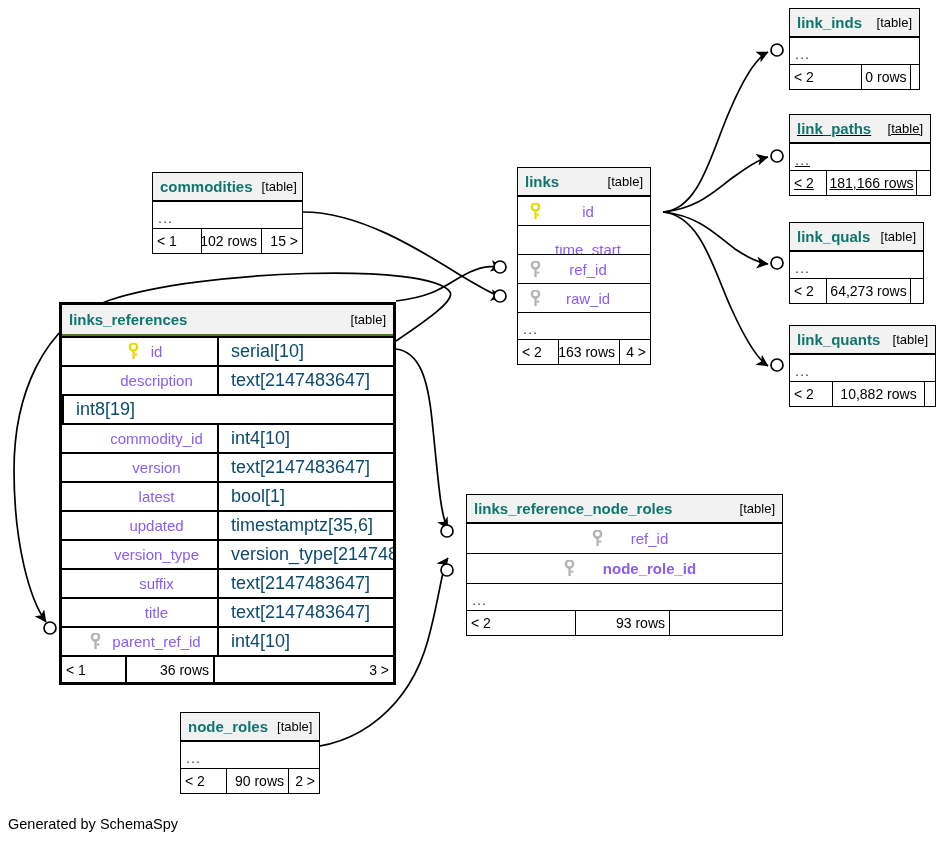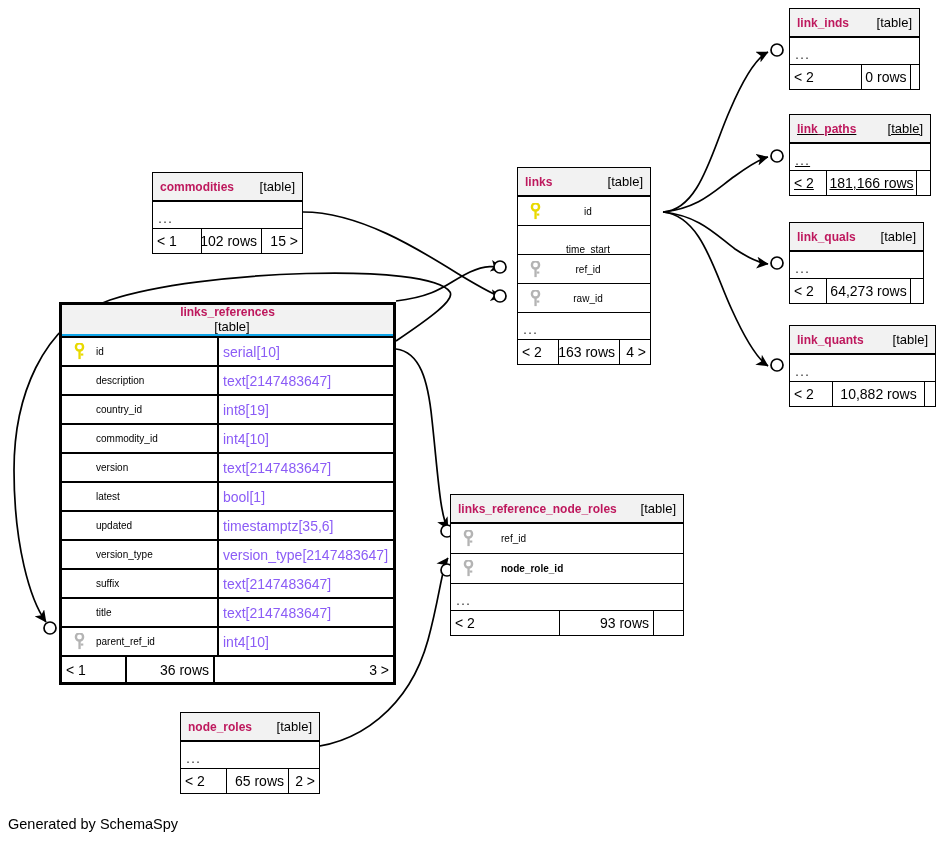--- a/index.html
+++ b/index.html
@@ -37,25 +37,25 @@
   .thead {
     background: #f2f2f2;
     border-bottom: 1px solid #000000;
     display: flex;
     align-items: center;
     justify-content: space-between;
     padding: 0 7px;
     box-sizing: border-box;
     height: 28px;
   }
-  .thick > .thead { border-bottom: 2px solid #0ea5e9; flex-direction: column; }
+  .thick > .thead { border-bottom: 2px solid #4d7c0f; }
   .tname {
     font-weight: bold;
-    font-size: 12px;
-    color: #be185d;
+    font-size: 15px;
+    color: #0f766e;
     white-space: nowrap;
   }
   .ttag {
     font-size: 13px;
     color: #000000;
     white-space: nowrap;
     padding-left: 9px;
   }
 
   .row {
@@ -65,33 +65,34 @@
     height: 29px;
     box-sizing: border-box;
     background: #ffffff;
   }
   .thick .row { border-top: 2px solid #000000; }
   .row:first-of-type { border-top: none; }
 
   .cell-name {
     display: flex;
     align-items: center;
-    font-size: 10px;
-    color: #000000;
+    font-size: 15px;
+    color: #8b5cf6;
     padding-left: 6px;
     box-sizing: border-box;
     white-space: nowrap;
     overflow: hidden;
+    justify-content: center;
   }
   .cell-type {
     display: flex;
     align-items: center;
-    font-size: 14px;
-    color: #8b5cf6;
-    padding-left: 4px;
+    font-size: 18px;
+    color: #0c4a6e;
+    padding-left: 12px;
     border-left: 1px solid #000000;
     box-sizing: border-box;
     white-space: nowrap;
     overflow: hidden;
     flex: 1 1 auto;
   }
   .thick .cell-type { border-left: 2px solid #000000; }
 
   .keyslot {
     width: 22px;
@@ -291,24 +292,20 @@
 
     <div class="row">
       <div class="cell-name" style="width:155px;min-width:155px;">
         <span class="keyslot"></span>
         <span class="label">description</span>
       </div>
       <div class="cell-type">text[2147483647]</div>
     </div>
 
     <div class="row">
-      <div class="cell-name" style="width:155px;min-width:155px;">
-        <span class="keyslot"></span>
-        <span class="label">country_id</span>
-      </div>
       <div class="cell-type">int8[19]</div>
     </div>
 
     <div class="row">
       <div class="cell-name" style="width:155px;min-width:155px;">
         <span class="keyslot"></span>
         <span class="label">commodity_id</span>
       </div>
       <div class="cell-type">int4[10]</div>
     </div>
@@ -375,21 +372,21 @@
       <div class="cell-type">int4[10]</div>
     </div>
 
     <div class="tfoot" style="height:27px;">
       <div class="fcell left" style="width:63px;">&lt; 1</div>
       <div class="fcell right" style="width:88px;">36 rows</div>
       <div class="fcell right" style="flex:1;">3 &gt;</div>
     </div>
   </div>
 
-  <div class="tbl" style="left:450px; top:494px; width:234px;">
+  <div class="tbl" style="left:466px; top:494px; width:317px;">
     <div class="thead">
       <span class="tname">links_reference_node_roles</span>
       <span class="ttag">[table]</span>
     </div>
 
     <div class="row" style="height:30px;">
       <div class="cell-name" style="flex:1;">
         <span class="keyslot">
           <svg width="11" height="17" viewBox="0 0 11 17">
             <circle cx="5.5" cy="4" r="3.6" fill="none" stroke="#b4b4b4" stroke-width="2.4"></circle>
@@ -423,21 +420,21 @@
   </div>
 
   <div class="tbl" style="left:156px; top:712px; width:140px;margin-left:24px;">
     <div class="thead">
       <span class="tname">node_roles</span>
       <span class="ttag">[table]</span>
     </div>
     <div class="ellipsis-row">...</div>
     <div class="tfoot">
       <div class="fcell left" style="width:45px;">&lt; 2</div>
-      <div class="fcell right" style="width:62px;">65 rows</div>
+      <div class="fcell right" style="width:62px;">90 rows</div>
       <div class="fcell right" style="flex:1;">2 &gt;</div>
     </div>
   </div>
 
   <div class="tbl" style="left:789px; top:8px; width:131px;">
     <div class="thead">
       <span class="tname">link_inds</span>
       <span class="ttag">[table]</span>
     </div>
     <div class="ellipsis-row">...</div>

